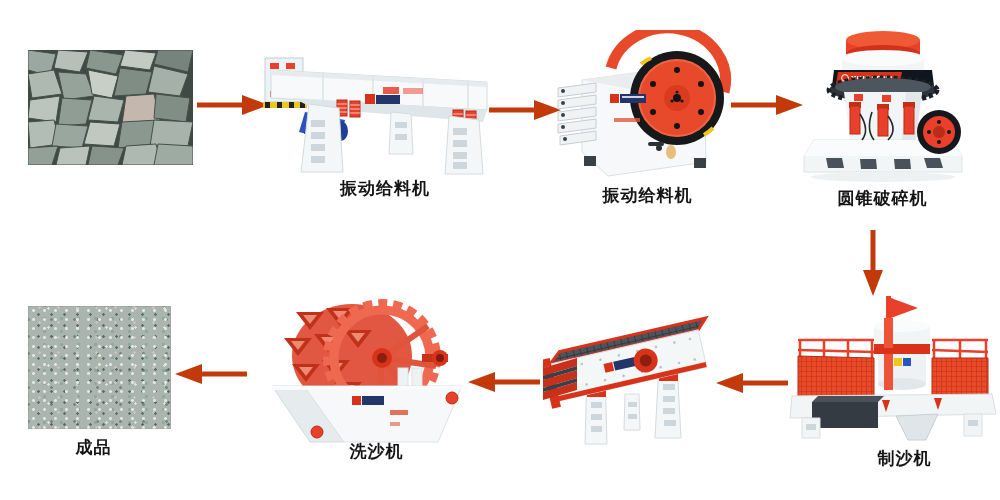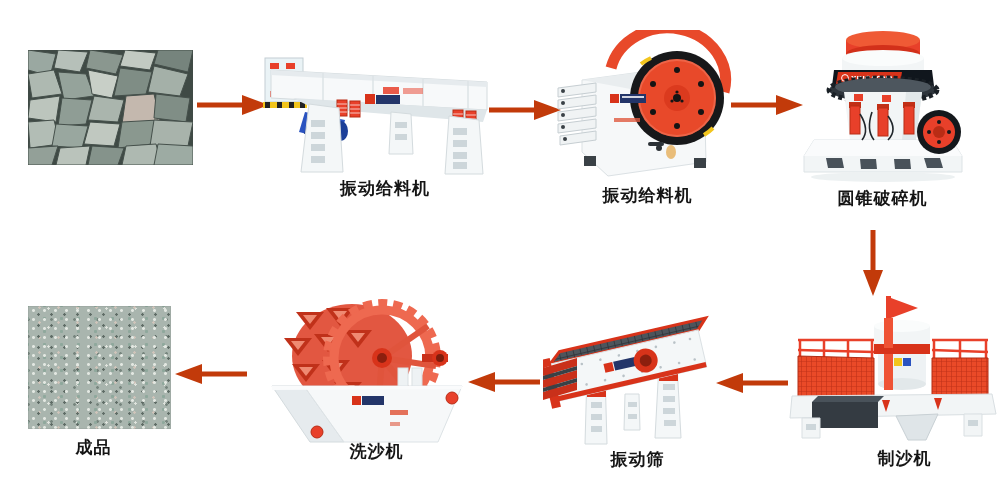--- a/index.html
+++ b/index.html
@@ -409,21 +409,20 @@
       </g>
       <g>
         <polygon points="0,62 34,52 34,60 0,70" fill="#c9301a"></polygon>
         <polygon points="0,74 34,64 34,72 0,82" fill="#c9301a"></polygon>
         <polygon points="0,86 34,76 34,84 0,94" fill="#c9301a"></polygon>
         <polygon points="0,70 34,60 34,64 0,74" fill="#3a4146"></polygon>
         <polygon points="0,82 34,72 34,76 0,86" fill="#3a4146"></polygon>
       </g>
     </svg>
   </figure>
-  <div class="step-label" style="left:555px;top:448px;width:165px">振动筛</div>
 
   <div class="arrow" style="left:468px;top:370px">
     <svg width="72" height="24" viewBox="0 0 72 24">
         <polygon points="0,12 27,2 27,22"></polygon>
         <line x1="25" y1="12" x2="72" y2="12"></line>
       </svg>
   </div>
 
   <figure style="left:270px;top:298px;width:204px;height:152px">
     <svg viewBox="0 0 204 152">

